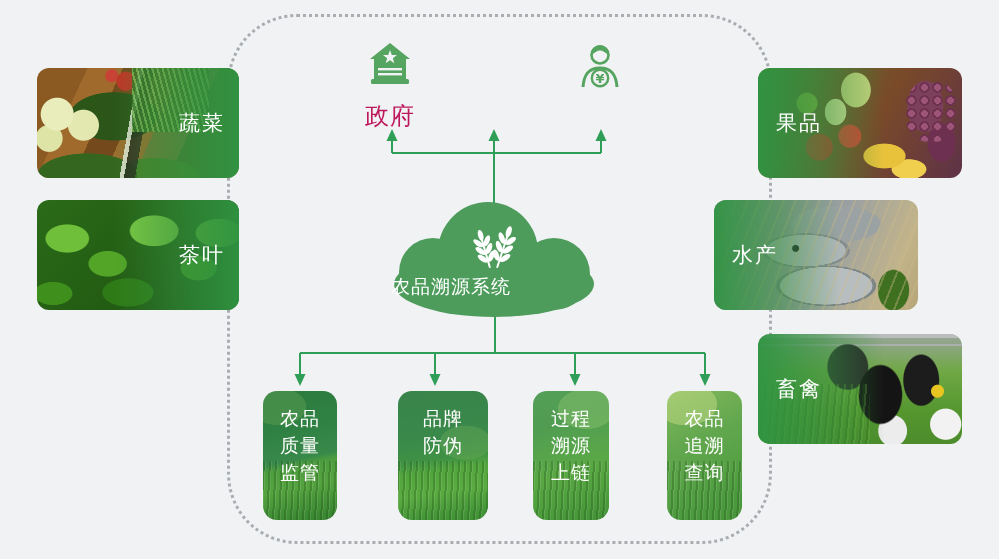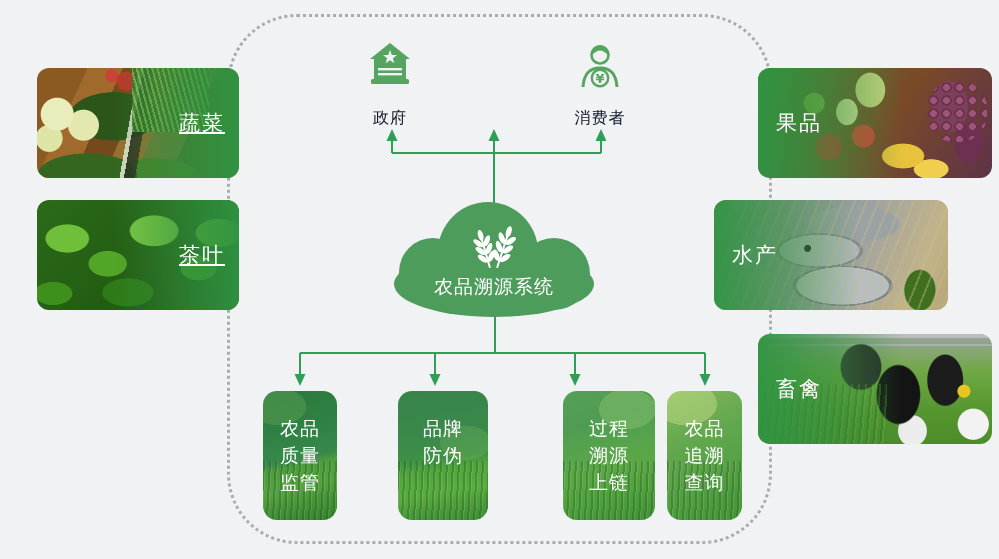--- a/index.html
+++ b/index.html
@@ -4,58 +4,58 @@
 <style>
   html,body{margin:0;padding:0;background:#f0f2f4;font-family:"Liberation Sans","DejaVu Sans",sans-serif;}
   .stage{position:relative;width:999px;height:559px;background:#f0f2f4;overflow:hidden;}
 
   
   .frame{position:absolute;left:227px;top:14px;width:545px;height:530px;border:3px dotted #a9adb1;border-radius:70px;box-sizing:border-box;z-index:1;}
 
   
   .entity{position:absolute;top:42px;width:110px;text-align:center;z-index:3;}
   .entity .eicon{display:inline-block;height:46px;}
-  .entity .elabel{display:block;margin-top:16px;font-size:16px;color:#0f172a;letter-spacing:1px;}
+  .entity .elabel{display:block;margin-top:8px;font-size:24px;color:#be185d;letter-spacing:1px;}
 
   
   .connectors{position:absolute;left:0;top:0;z-index:2;pointer-events:none;}
 
   
   .cloud{position:absolute;left:391px;top:200px;width:206px;height:118px;z-index:3;}
   .cloud svg.cshape{position:absolute;left:0;top:0;}
   .cloud .wheat{position:absolute;left:75px;top:12px;}
-  .cloud .ctitle{position:absolute;left:0;top:74px;width:100%;text-align:center;color:#fff;font-size:19px;letter-spacing:1px;}
-
-  
-  .fbox{position:absolute;top:391px;height:129px;border-radius:14px;z-index:3;overflow:hidden;box-sizing:border-box;padding-top:24px;}
+  .cloud .ctitle{position:absolute;left:0;top:74px;width:100%;text-align:left;color:#fff;font-size:19px;letter-spacing:1px;}
+
+  
+  .fbox{position:absolute;top:391px;height:129px;border-radius:14px;z-index:3;overflow:hidden;box-sizing:border-box;padding-top:14px;}
   .fbox .bline{height:27px;line-height:27px;text-align:center;color:#fff;font-size:19px;letter-spacing:1px;position:relative;z-index:2;}
   .fbox::after{content:"";position:absolute;left:0;bottom:0;width:100%;height:46%;z-index:1;
     background:repeating-linear-gradient(93deg,rgba(25,75,15,0.28) 0 2px,rgba(255,255,255,0.10) 2px 3px,transparent 3px 6px);}
   .fb1{left:263px;width:74px;background:
     radial-gradient(ellipse 40px 26px at 20% 12%,rgba(110,170,90,0.35) 0 70%,transparent 72%),
     linear-gradient(168deg,#2c7a3e 0%,#2f8143 30%,#38894a 52%,#4d9c3f 57%,#55a33f 72%,#418f36 88%,#35822f 100%);}
   .fb2{left:398px;width:90px;background:
     radial-gradient(ellipse 36px 24px at 75% 40%,rgba(120,180,95,0.30) 0 70%,transparent 72%),
     linear-gradient(172deg,#38834a 0%,#3a8a4a 38%,#3f9244 52%,#52a53d 60%,#5aab41 76%,#459638 92%,#3f9035 100%);}
-  .fb3{left:563px;width:92px;background:
+  .fb3{left:533px;width:76px;background:
     radial-gradient(ellipse 40px 28px at 70% 14%,rgba(140,195,110,0.45) 0 70%,transparent 72%),
     linear-gradient(165deg,#55a058 0%,#4f9c52 25%,#57a44c 45%,#5aa844 60%,#4f9f3e 80%,#429237 100%);}
   .fb4{left:667px;width:75px;background:
     radial-gradient(ellipse 44px 30px at 25% 10%,rgba(185,215,130,0.55) 0 70%,transparent 72%),
     linear-gradient(155deg,#8abc5d 0%,#74b055 18%,#62a74e 38%,#58a246 60%,#4c9a3f 82%,#479539 100%);}
 
   
   .card{position:absolute;width:202px;height:110px;border-radius:12px;overflow:hidden;z-index:4;}
-  .card.rside{width:234px;}
+  .card.rside{width:204px;}
   .photo{position:absolute;inset:0;}
   .shade{position:absolute;inset:0;}
   .shade-l{background:linear-gradient(90deg,rgba(52,145,64,0) 38%,rgba(52,145,64,0.55) 68%,rgba(47,148,66,0.95) 100%);}
   .shade-r{background:linear-gradient(270deg,rgba(52,145,64,0) 38%,rgba(52,145,64,0.55) 68%,rgba(47,148,66,0.95) 100%);}
   .clabel{position:absolute;top:50%;transform:translateY(-50%);color:#fff;font-size:21px;letter-spacing:2px;z-index:5;}
-  .clabel.pos-r{right:14px;text-decoration:underline;}
+  .clabel.pos-r{right:14px;}
   .clabel.pos-l{left:18px;}
 
   
   .photo-veg{background:
     linear-gradient(100deg,transparent 0 46%,rgba(232,230,216,0.9) 46% 48%,rgba(42,40,30,0.85) 48% 53%,transparent 53%),
     radial-gradient(circle at 44% 12%,#c13527 0 9px,transparent 10px),
     radial-gradient(circle at 52% 7%,#b32d20 0 7px,transparent 8px),
     radial-gradient(circle at 37% 7%,#c84335 0 6px,transparent 7px),
     radial-gradient(circle at 10% 42%,#e9edbc 0 16px,transparent 17px),
     radial-gradient(circle at 23% 52%,#e2e8b0 0 15px,transparent 16px),
@@ -169,21 +169,20 @@
   <div class="entity" style="left:545px">
     <span class="eicon">
       <svg width="44" height="46" viewBox="0 0 44 46">
         <circle cx="22" cy="13" r="8.5" fill="none" stroke="#55a45f" stroke-width="2.6"></circle>
         <path d="M13 12 A9 9 0 0 1 31 12 L31 14 Q26 8.5 22 8.5 Q18 8.5 13 14 Z" fill="#55a45f"></path>
         <path d="M5 45 C6 31 12 26 22 26 C32 26 38 31 39 45" fill="none" stroke="#55a45f" stroke-width="3"></path>
         <circle cx="22" cy="36" r="8.2" fill="#f0f2f4" stroke="#55a45f" stroke-width="2.4"></circle>
         <text x="22" y="41" text-anchor="middle" font-size="13" font-weight="bold" fill="#55a45f" font-family="'DejaVu Sans',sans-serif">¥</text>
       </svg>
     </span>
-    <span class="elabel">消费者</span>
   </div>
 
   <div class="cloud">
     <svg class="cshape" width="206" height="118" viewBox="0 0 206 118">
       <g fill="#4d9c5b">
         <ellipse cx="103" cy="84" rx="100" ry="33"></ellipse>
         <circle cx="97" cy="52" r="50"></circle>
         <circle cx="42" cy="72" r="34"></circle>
         <circle cx="163" cy="74" r="36"></circle>
       </g>

